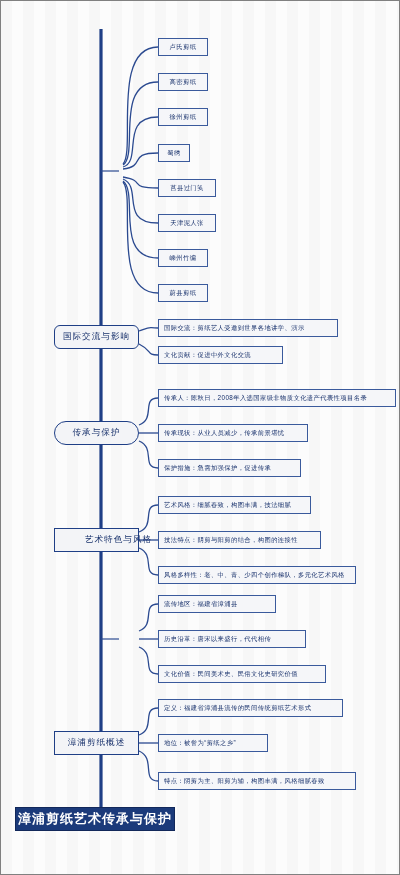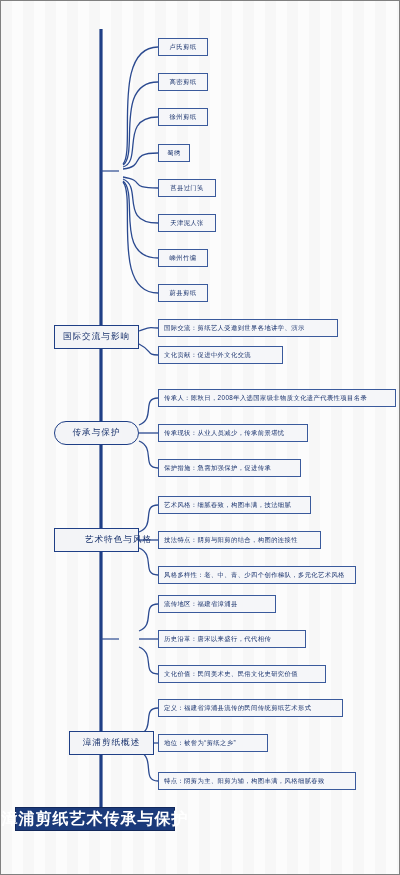--- a/index.html
+++ b/index.html
@@ -30,21 +30,21 @@
     color:#17306b;
     background:#f4f5f8;
     border:1px solid #2d4a8a;
     letter-spacing:.2px;
   }
   .root{
     background:#1b3a7a;
     border:1px solid #12285a;
     color:#ffffff;
     font-weight:bold;
-    font-size:16px;
+    font-size:13px;
     letter-spacing:1px;
   }
   .branch{
     font-size:8.6px;
     border:1px solid #1f3f86;
     background:#f3f4f7;
     letter-spacing:1px;
   }
   .leaf{
     font-size:6.3px;
@@ -119,36 +119,36 @@
 
   <div class="node leaf short" style="left:157px;top:37px;width:50px;height:18px;">卢氏剪纸</div>
   <div class="node leaf short" style="left:157px;top:72px;width:50px;height:18px;">高密剪纸</div>
   <div class="node leaf short" style="left:157px;top:107px;width:50px;height:18px;">徐州剪纸</div>
   <div class="node leaf short" style="left:157px;top:143px;width:32px;height:18px;">蜀绣</div>
   <div class="node leaf short" style="left:157px;top:178px;width:58px;height:18px;">莒县过门笺</div>
   <div class="node leaf short" style="left:157px;top:213px;width:58px;height:18px;">天津泥人张</div>
   <div class="node leaf short" style="left:157px;top:248px;width:50px;height:18px;">嵊州竹编</div>
   <div class="node leaf short" style="left:157px;top:283px;width:50px;height:18px;">蔚县剪纸</div>
 
-  <div class="node branch" style="left:53px;top:324px;width:85px;height:24px;">国际交流与影响</div>
+  <div class="node branch" style="left:53px;top:324px;width:85px;height:24px;border-radius:6px;">国际交流与影响</div>
   <div class="node leaf" style="left:157px;top:318px;width:180px;height:18px;">国际交流：剪纸艺人受邀到世界各地讲学、演示</div>
   <div class="node leaf" style="left:157px;top:345px;width:125px;height:18px;">文化贡献：促进中外文化交流</div>
 
   <div class="node branch" style="left:53px;top:420px;width:85px;height:24px;border-radius:12px;">传承与保护</div>
   <div class="node leaf" style="left:157px;top:388px;width:238px;height:18px;">传承人：陈秋日，2008年入选国家级非物质文化遗产代表性项目名录</div>
   <div class="node leaf" style="left:157px;top:423px;width:150px;height:18px;">传承现状：从业人员减少，传承前景堪忧</div>
   <div class="node leaf" style="left:157px;top:458px;width:143px;height:18px;">保护措施：急需加强保护，促进传承</div>
 
   <div class="node branch" style="left:53px;top:527px;width:85px;height:24px;padding-left:44px;">艺术特色与风格</div>
   <div class="node leaf" style="left:157px;top:495px;width:153px;height:18px;">艺术风格：细腻春致，构图丰满，技法细腻</div>
   <div class="node leaf" style="left:157px;top:530px;width:163px;height:18px;">技法特点：阴剪与阳剪的结合，构图的连接性</div>
   <div class="node leaf" style="left:157px;top:565px;width:198px;height:18px;">风格多样性：老、中、青、少四个创作梯队，多元化艺术风格</div>
 
   <div class="node leaf" style="left:157px;top:594px;width:118px;height:18px;">流传地区：福建省漳浦县</div>
   <div class="node leaf" style="left:157px;top:629px;width:148px;height:18px;">历史沿革：唐宋以来盛行，代代相传</div>
   <div class="node leaf" style="left:157px;top:664px;width:168px;height:18px;">文化价值：民间美术史、民俗文化史研究价值</div>
 
-  <div class="node branch" style="left:53px;top:730px;width:85px;height:24px;margin-left:15px;">漳浦剪纸概述</div>
+  <div class="node branch" style="left:53px;top:730px;width:85px;height:24px;">漳浦剪纸概述</div>
   <div class="node leaf" style="left:157px;top:698px;width:185px;height:18px;">定义：福建省漳浦县流传的民间传统剪纸艺术形式</div>
   <div class="node leaf" style="left:157px;top:733px;width:110px;height:18px;">地位：被誉为“剪纸之乡”</div>
   <div class="node leaf" style="left:157px;top:771px;width:198px;height:18px;">特点：阴剪为主、阳剪为辅，构图丰满，风格细腻春致</div>
 
 </div>
 
 </body></html>

